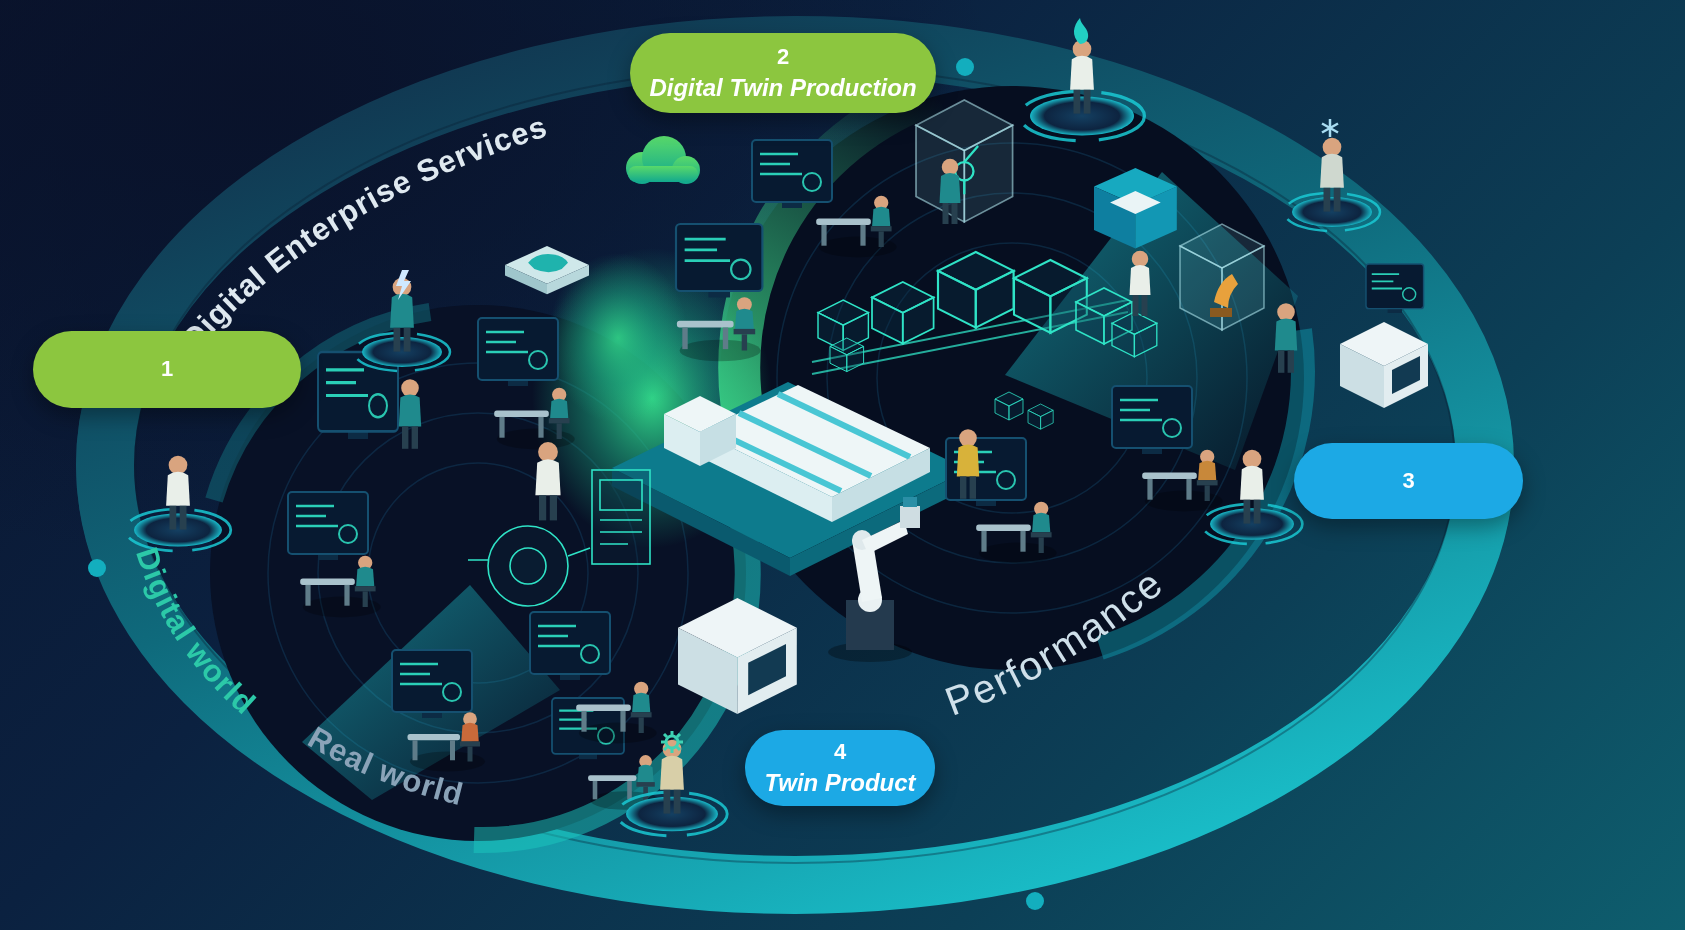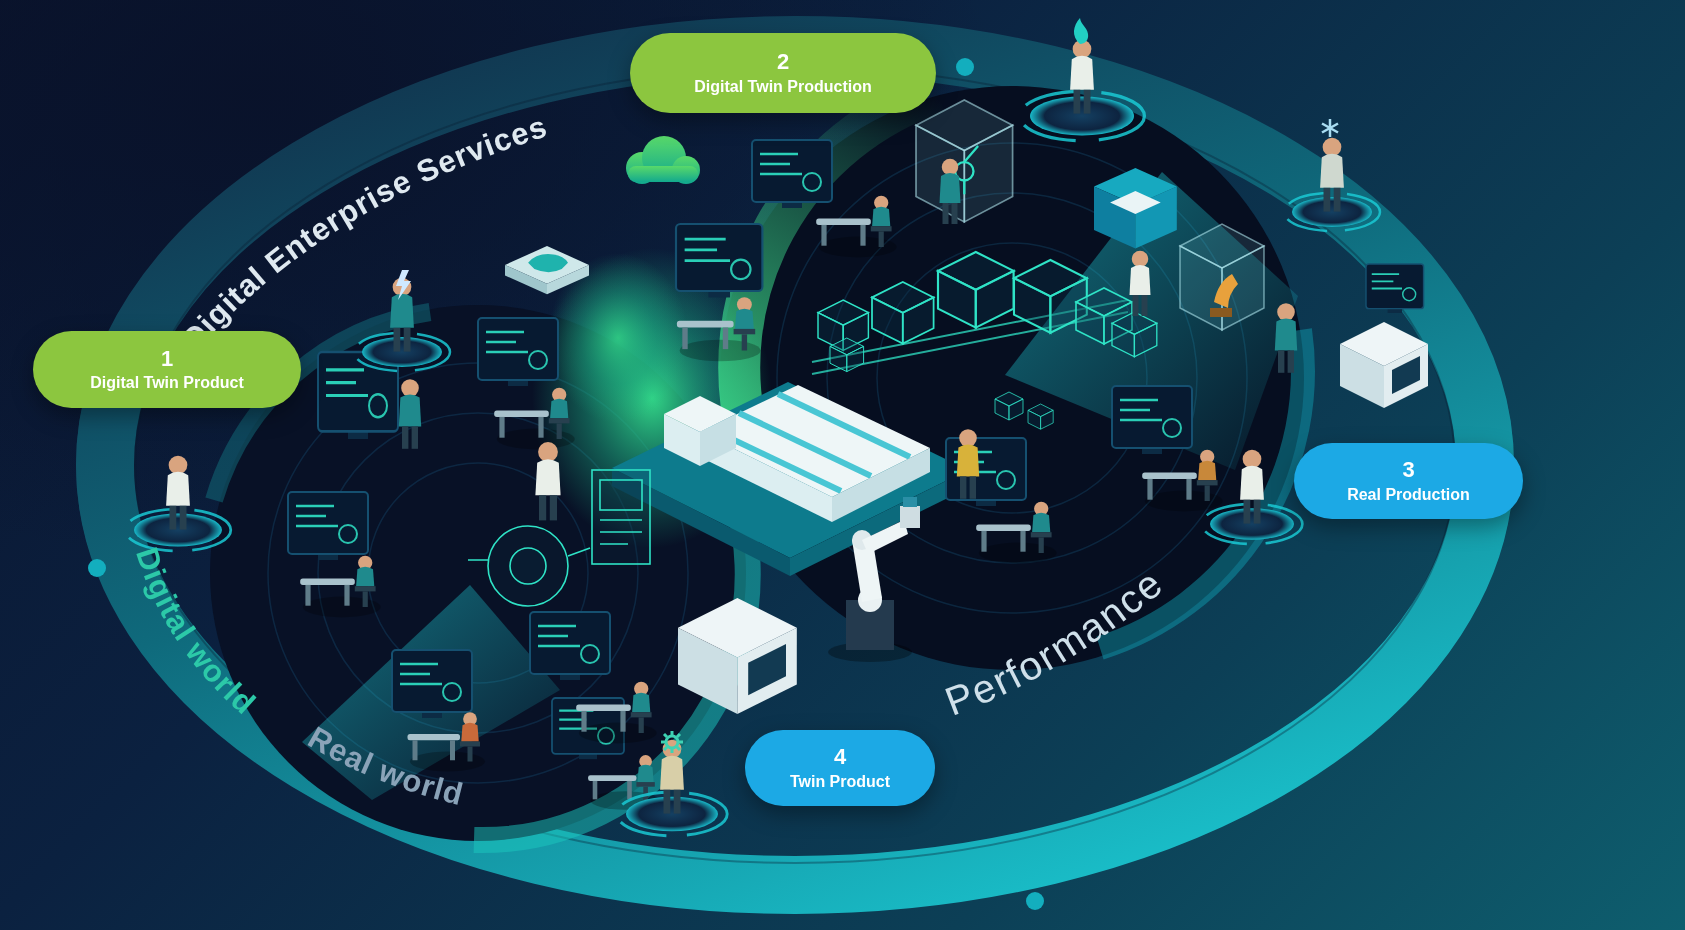--- a/index.html
+++ b/index.html
@@ -10,21 +10,21 @@
       linear-gradient(135deg,#0a142e 0%,#0b2140 35%,#0c3f56 72%,#0e5e6e 100%);
     font-family:"Liberation Sans",sans-serif;
   }
   .art{position:absolute;inset:0;width:1685px;height:930px;}
   .badge{
     position:absolute;color:#ffffff;text-align:center;display:flex;flex-direction:column;
     justify-content:center;border-radius:44px;line-height:1.3;
     box-shadow:0 8px 22px rgba(0,0,0,.35);
   }
   .badge .num{font-weight:bold;font-size:22px;}
-  .badge .lbl{font-weight:bold;font-size:16px;}
+  .badge .lbl{font-weight:bold;font-size:24px;font-style:italic;}
   #b1{left:33px;top:331px;width:268px;height:77px;}
   #b2{left:630px;top:33px;width:306px;height:80px;}
   #b3{left:1294px;top:443px;width:229px;height:76px;}
   #b4{left:745px;top:730px;width:190px;height:76px;}
   .curve{font-family:"Liberation Sans",sans-serif;}
   .t-enterprise{font-size:31px;font-weight:600;fill:#dfe9f0;letter-spacing:1px;}
   .t-digital{font-size:31px;font-weight:700;fill:#2cc9a8;letter-spacing:1px;}
   .t-real{font-size:31px;font-weight:700;fill:#8aa3b8;letter-spacing:1px;}
   .t-perf{font-size:40px;font-weight:400;fill:#cfe0ea;letter-spacing:2px;}
 </style>
@@ -315,28 +315,26 @@
   <text class="curve t-real">
     <textPath href="#pathReal">Real world</textPath>
   </text>
   <text class="curve t-perf">
     <textPath href="#pathPerf">Performance</textPath>
   </text>
 </svg>
 
 <div class="badge" id="b1" style="background-color: rgb(140, 198, 63);">
   <div class="num">1</div>
-  <div class="lbl">Digital Twin Product</div>
 </div>
 <div class="badge" id="b2" style="background-color: rgb(140, 198, 63);">
   <div class="num">2</div>
   <div class="lbl">Digital Twin Production</div>
 </div>
 <div class="badge" id="b3" style="background-color: rgb(28, 169, 229);">
   <div class="num">3</div>
-  <div class="lbl">Real Production</div>
 </div>
 <div class="badge" id="b4" style="background-color: rgb(28, 169, 229);">
   <div class="num">4</div>
   <div class="lbl">Twin Product</div>
 </div>
 
 </div>
 
 </body></html>

